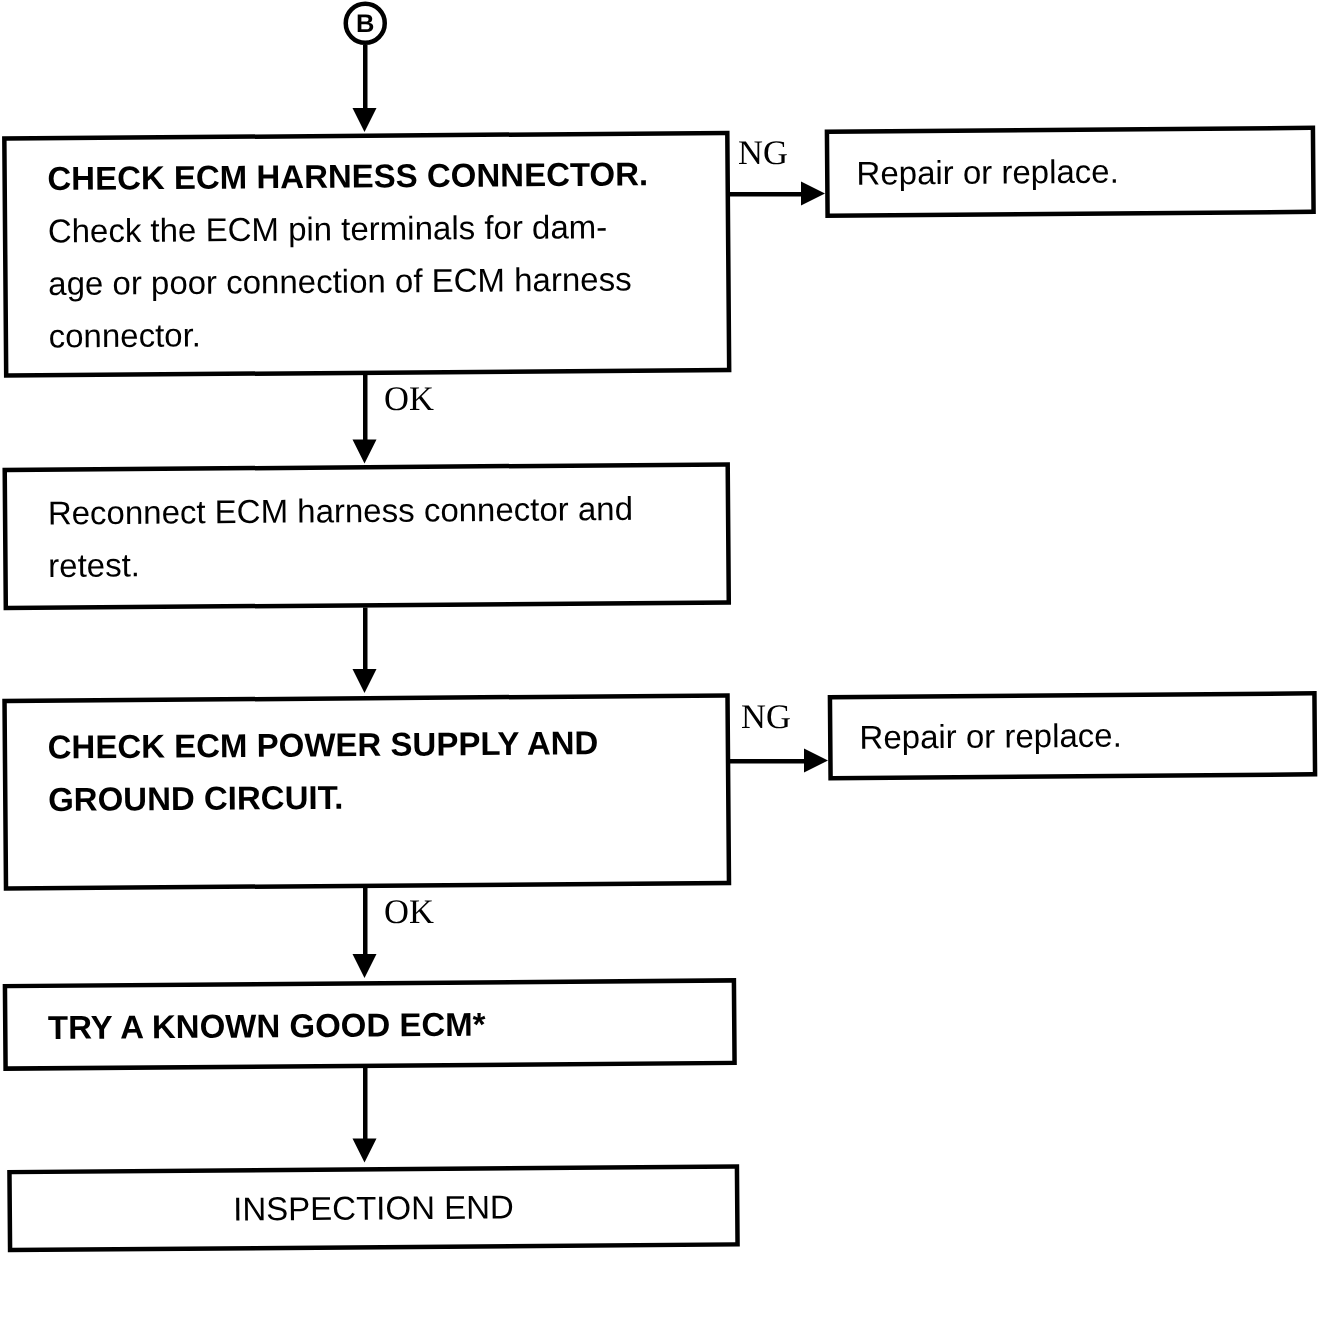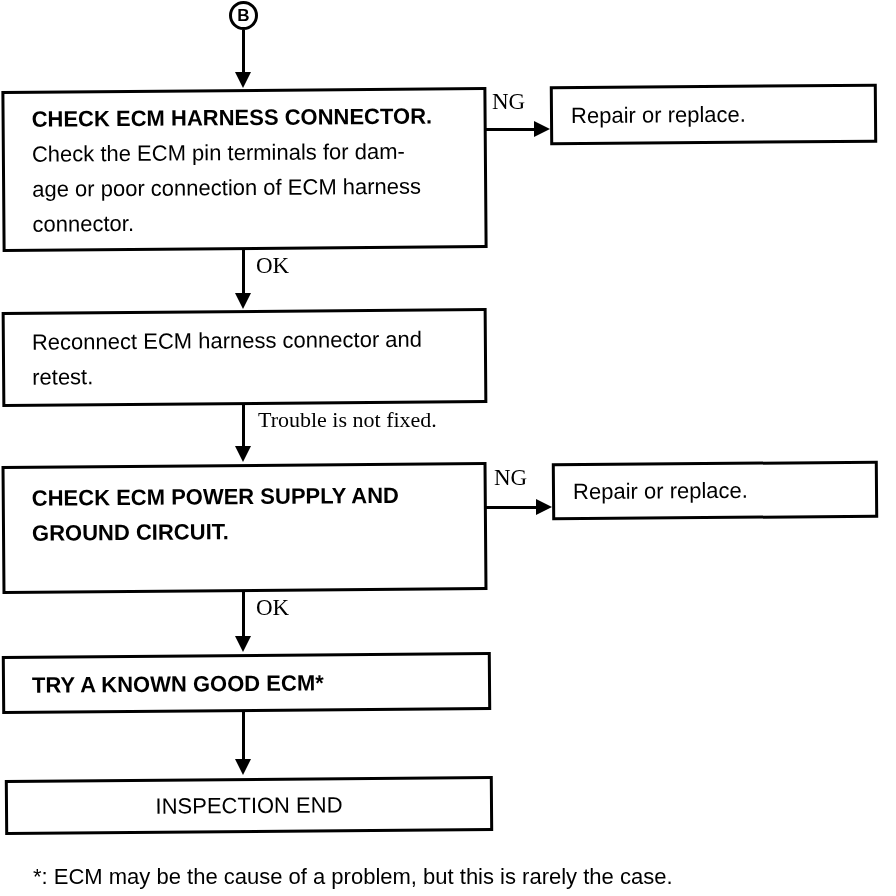--- a/index.html
+++ b/index.html
@@ -78,21 +78,20 @@
 
   <div class="box vcenter" style="left:550px; top:85px; width:327px; height:59px; padding-left:18px;">Repair or replace.</div>
 
   <div class="edge-label" style="left:256px; top:253px;">OK</div>
   <div class="vline" style="left:242px; top:250px; height:44px;"></div>
   <div class="arrow-down" style="left:235px; top:293px;"></div>
 
   <div class="box multiline" style="left:2px; top:310px; width:485px; height:95px; padding:10px 12px 0 27px;">Reconnect ECM harness connector and
 retest.</div>
 
-  <div class="edge-label" style="left:258px; top:407px; font-size:22px;">Trouble is not fixed.</div>
   <div class="vline" style="left:242px; top:405px; height:42px;"></div>
   <div class="arrow-down" style="left:235px; top:446px;"></div>
 
   <div class="box multiline bold" style="left:2px; top:464px; width:485px; height:128px; padding:12px 12px 0 27px;">CHECK ECM POWER SUPPLY AND
 GROUND CIRCUIT.</div>
 
   <div class="edge-label" style="left:494px; top:465px;">NG</div>
   <div class="hline" style="left:486px; top:506px; width:52px;"></div>
   <div class="arrow-right" style="left:536px; top:499px;"></div>
 
@@ -102,15 +101,14 @@
   <div class="vline" style="left:242px; top:592px; height:45px;"></div>
   <div class="arrow-down" style="left:235px; top:636px;"></div>
 
   <div class="box vcenter bold" style="left:2px; top:654px; width:489px; height:58px; padding-left:27px;">TRY A KNOWN GOOD ECM*</div>
 
   <div class="vline" style="left:242px; top:712px; height:48px;"></div>
   <div class="arrow-down" style="left:235px; top:759px;"></div>
 
   <div class="box center" style="left:5px; top:778px; width:488px; height:55px;">INSPECTION END</div>
 
-  <div class="footnote" style="left:33px; top:864px;">*: ECM may be the cause of a problem, but this is rarely the case.</div>
 
 </div>
 
 </body></html>

